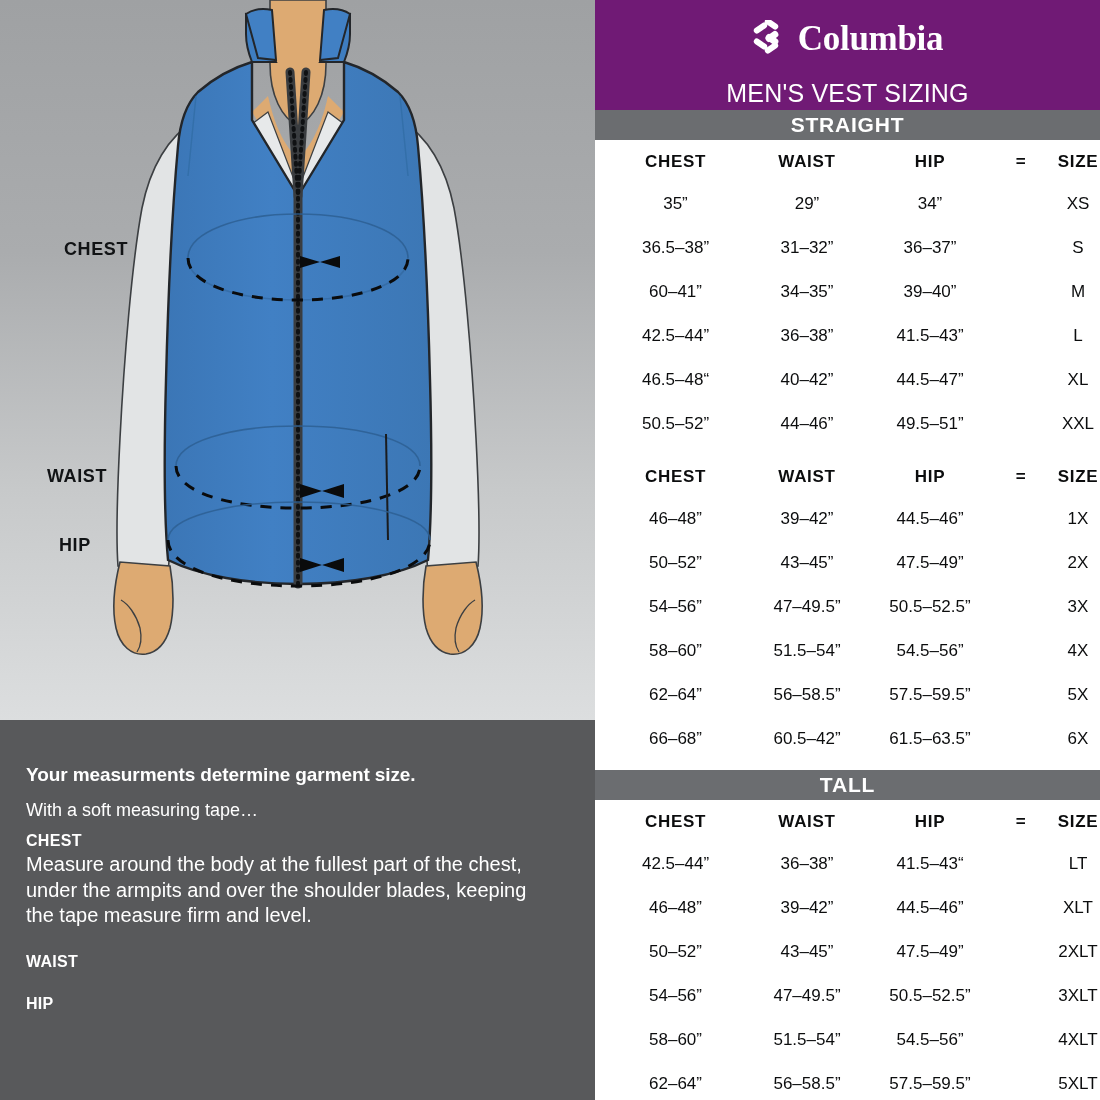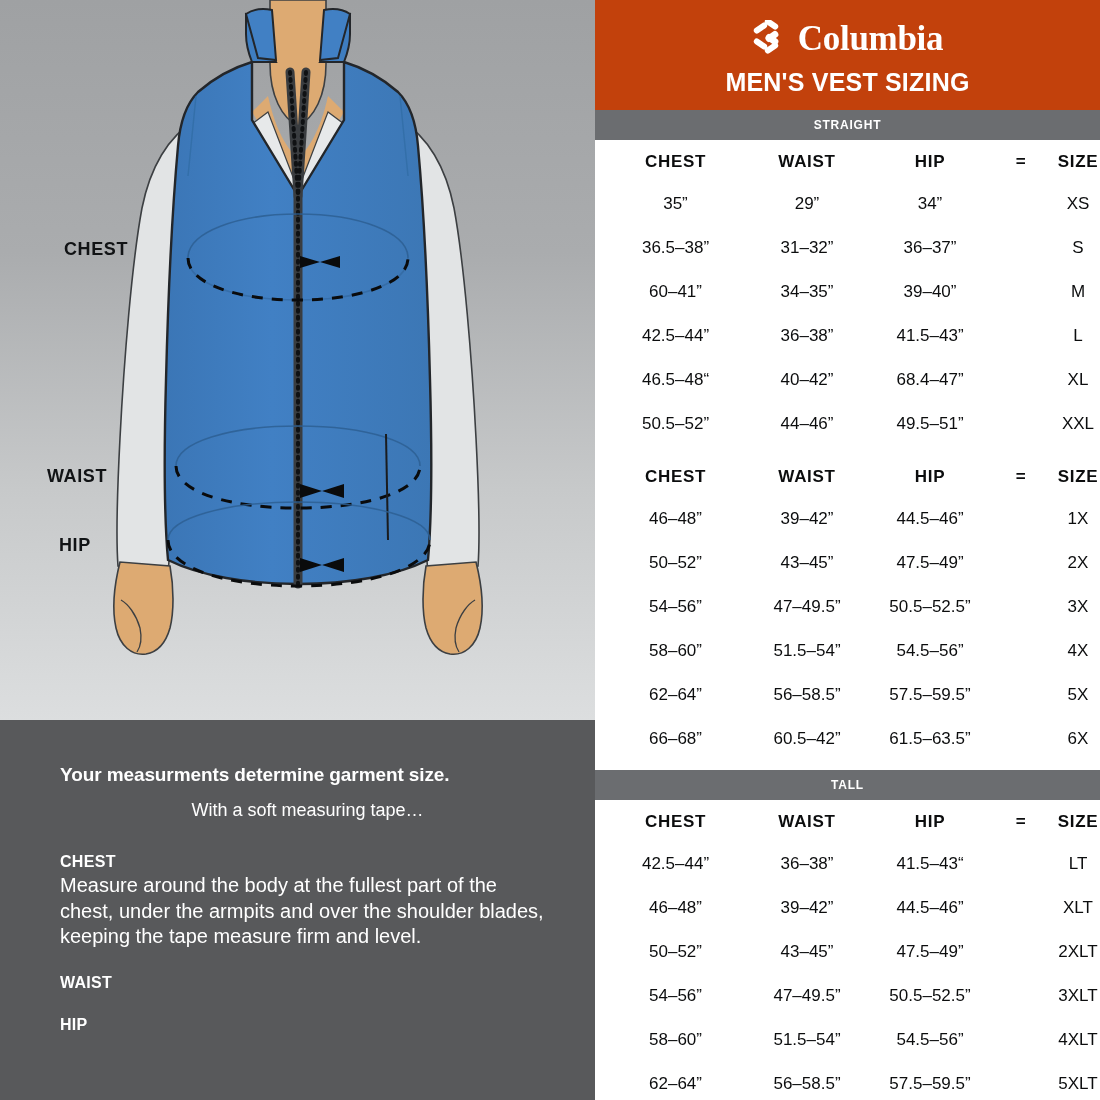--- a/index.html
+++ b/index.html
@@ -26,62 +26,62 @@
     font-size:18px; font-weight:700; color:#111315;
     letter-spacing:.6px; white-space:nowrap;
   }
   #label-chest { left:64px; top:239px; }
   #label-waist { left:47px; top:466px; }
   #label-hip   { left:59px; top:535px; }
 
   #info-panel {
     position:absolute; left:0; top:720px; width:595px; height:380px;
     background:#58595b; color:#ffffff;
-    padding:44px 40px 0 60px;
+    padding:44px 40px 0 26px;
   }
   #info-title {
     font-size:19px; font-weight:700; letter-spacing:-.1px;
     margin-bottom:14px;
   }
-  #info-sub { font-size:18px; font-weight:400; margin-bottom:32px;text-align:center; }
+  #info-sub { font-size:18px; font-weight:400; margin-bottom:11px; }
   .info-block { margin-bottom:24px; }
   .info-block:last-child { margin-bottom:0; }
   .info-head {
     font-size:16px; font-weight:700; letter-spacing:.3px; margin-bottom:2px;
   }
   .info-body { font-size:20px; font-weight:400; line-height:1.28; }
 
   
   #right-col {
     position:absolute; left:595px; top:0; width:505px; height:1100px;
     background:#ffffff;
   }
 
   #brand-header {
-    background:#c2410c; width:100%; height:110px;
+    background:#701a75; width:100%; height:110px;
     display:flex; flex-direction:column; align-items:center; justify-content:flex-start;
     padding-top:17px;
   }
   #logo-row { display:flex; align-items:center; gap:6px; height:42px; }
   #logo-mark { width:40px; height:36px; display:block; }
   #logo-word {
     font-family:"Liberation Serif", serif;
     font-size:35px; font-weight:700; color:#ffffff; line-height:1;
     letter-spacing:-.3px;
   }
   #chart-title {
-    margin-top:9px;
-    font-size:25px; font-weight:700; color:#ffffff;
+    margin-top:20px;
+    font-size:25px; font-weight:400; color:#ffffff;
     letter-spacing:.2px;
   }
 
   .section-bar {
     background:#6b6d70; color:#ffffff;
     height:30px; line-height:30px; text-align:center;
-    font-size:12px; font-weight:700; letter-spacing:.8px;
+    font-size:21px; font-weight:700; letter-spacing:.8px;
   }
 
   table.size-table { width:100%; border-collapse:collapse; table-layout:fixed; }
   table.size-table th, table.size-table td {
     text-align:center; color:#0c0d0e; font-weight:700;
   }
   table.size-table th {
     font-size:17px; letter-spacing:.7px; padding:12px 0 10px 0;
   }
   table.size-table td { font-size:17px; padding:12px 0; font-weight:400; }
@@ -290,21 +290,21 @@
           <tr>
               <td>42.5–44”</td>
               <td>36–38”</td>
               <td>41.5–43”</td>
               <td></td>
               <td class="size-cell">L</td>
             </tr>
           <tr>
               <td>46.5–48“</td>
               <td>40–42”</td>
-              <td>68.4–47”</td>
+              <td>44.5–47”</td>
               <td></td>
               <td class="size-cell">XL</td>
             </tr>
           <tr>
               <td>50.5–52”</td>
               <td>44–46”</td>
               <td>49.5–51”</td>
               <td></td>
               <td class="size-cell">XXL</td>
             </tr>

